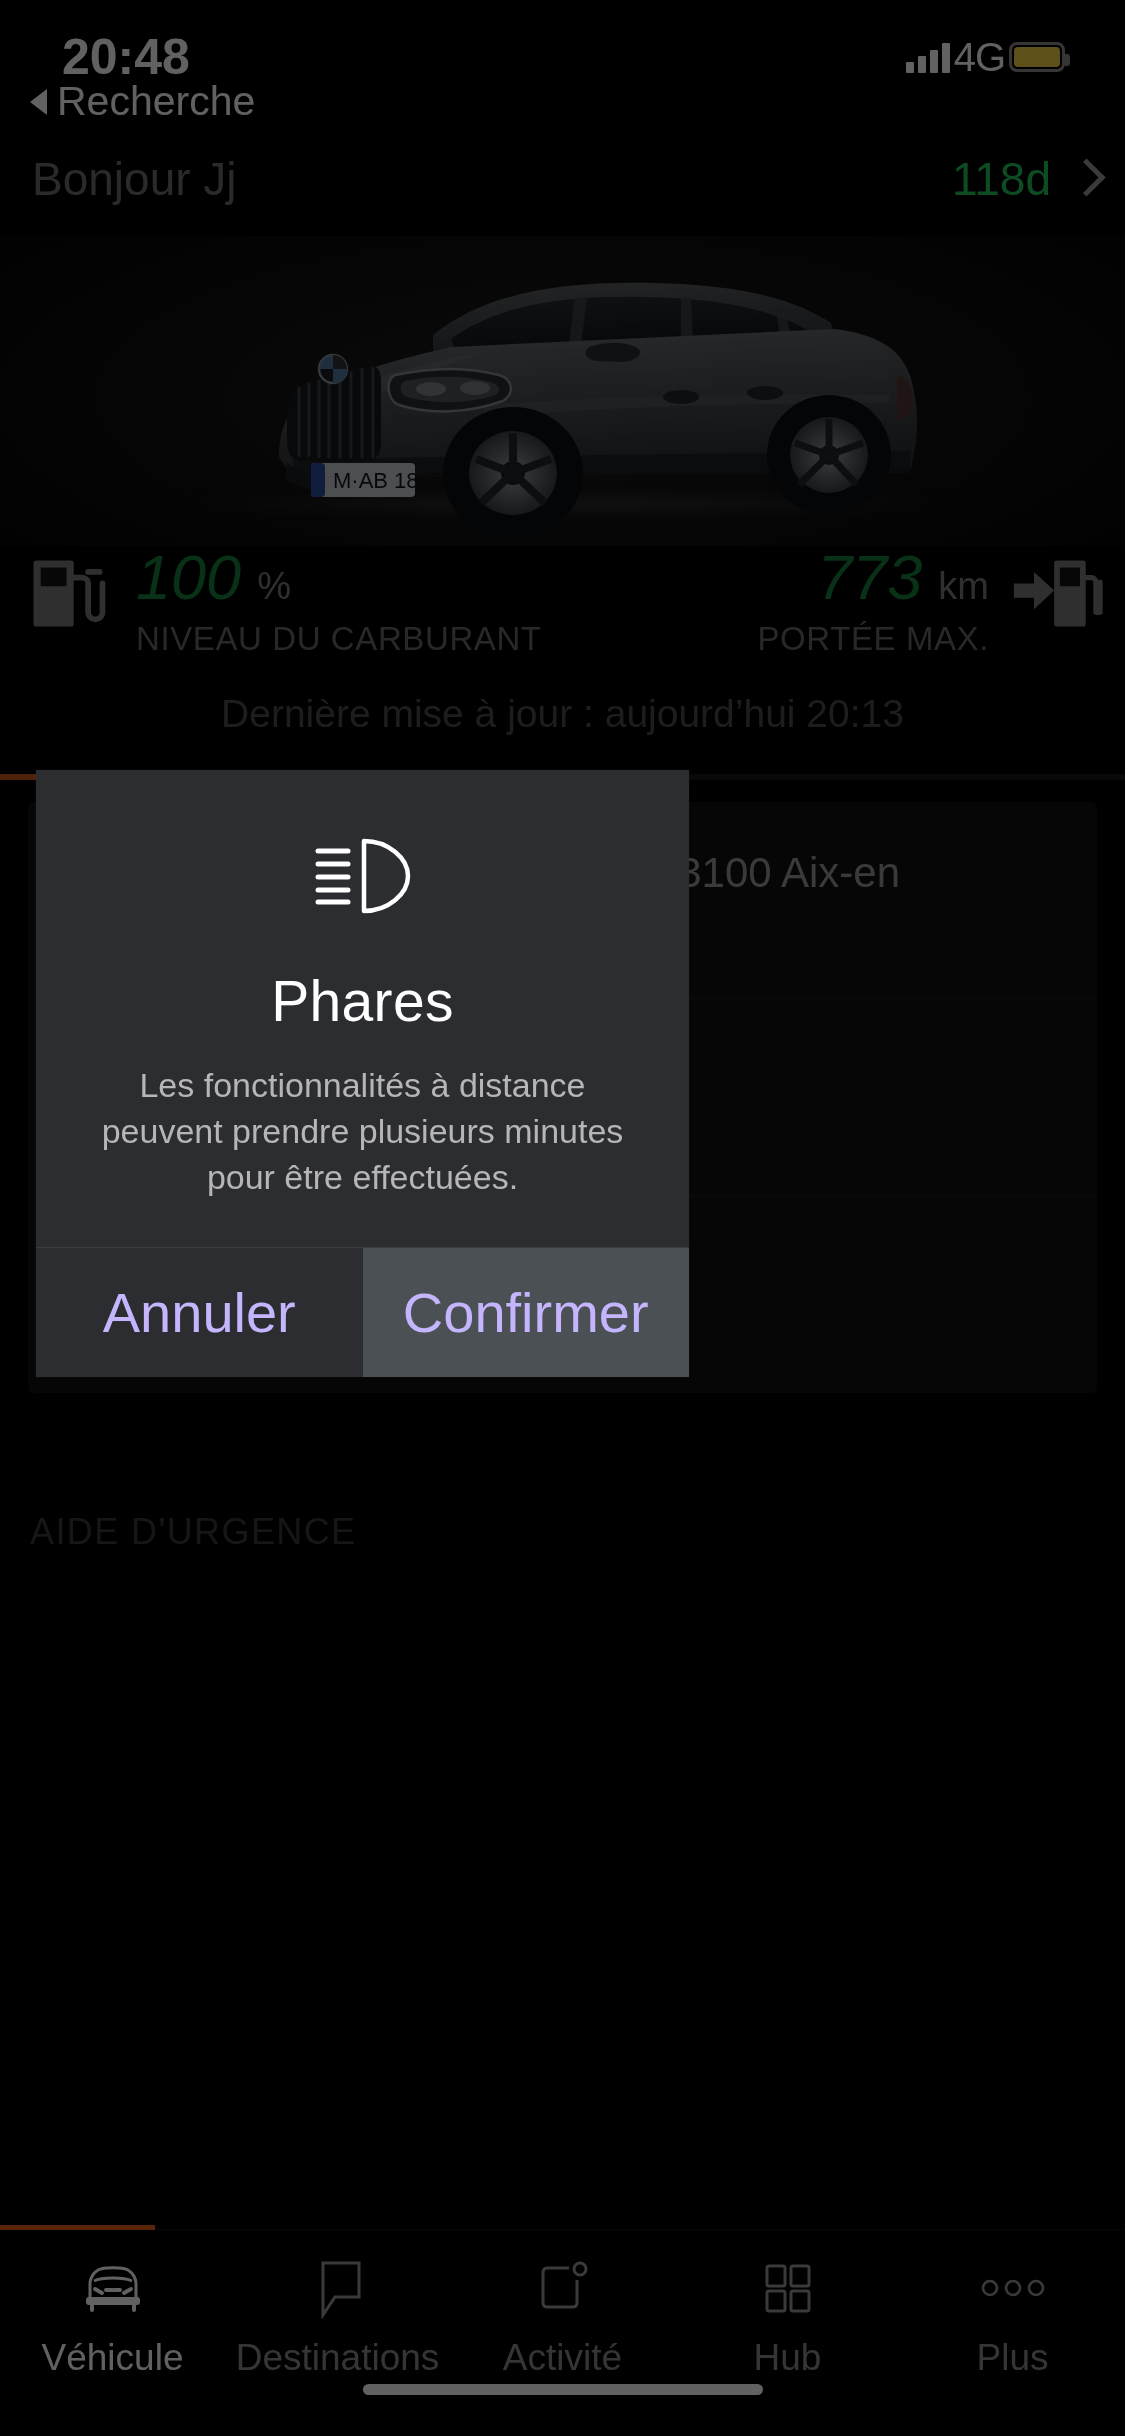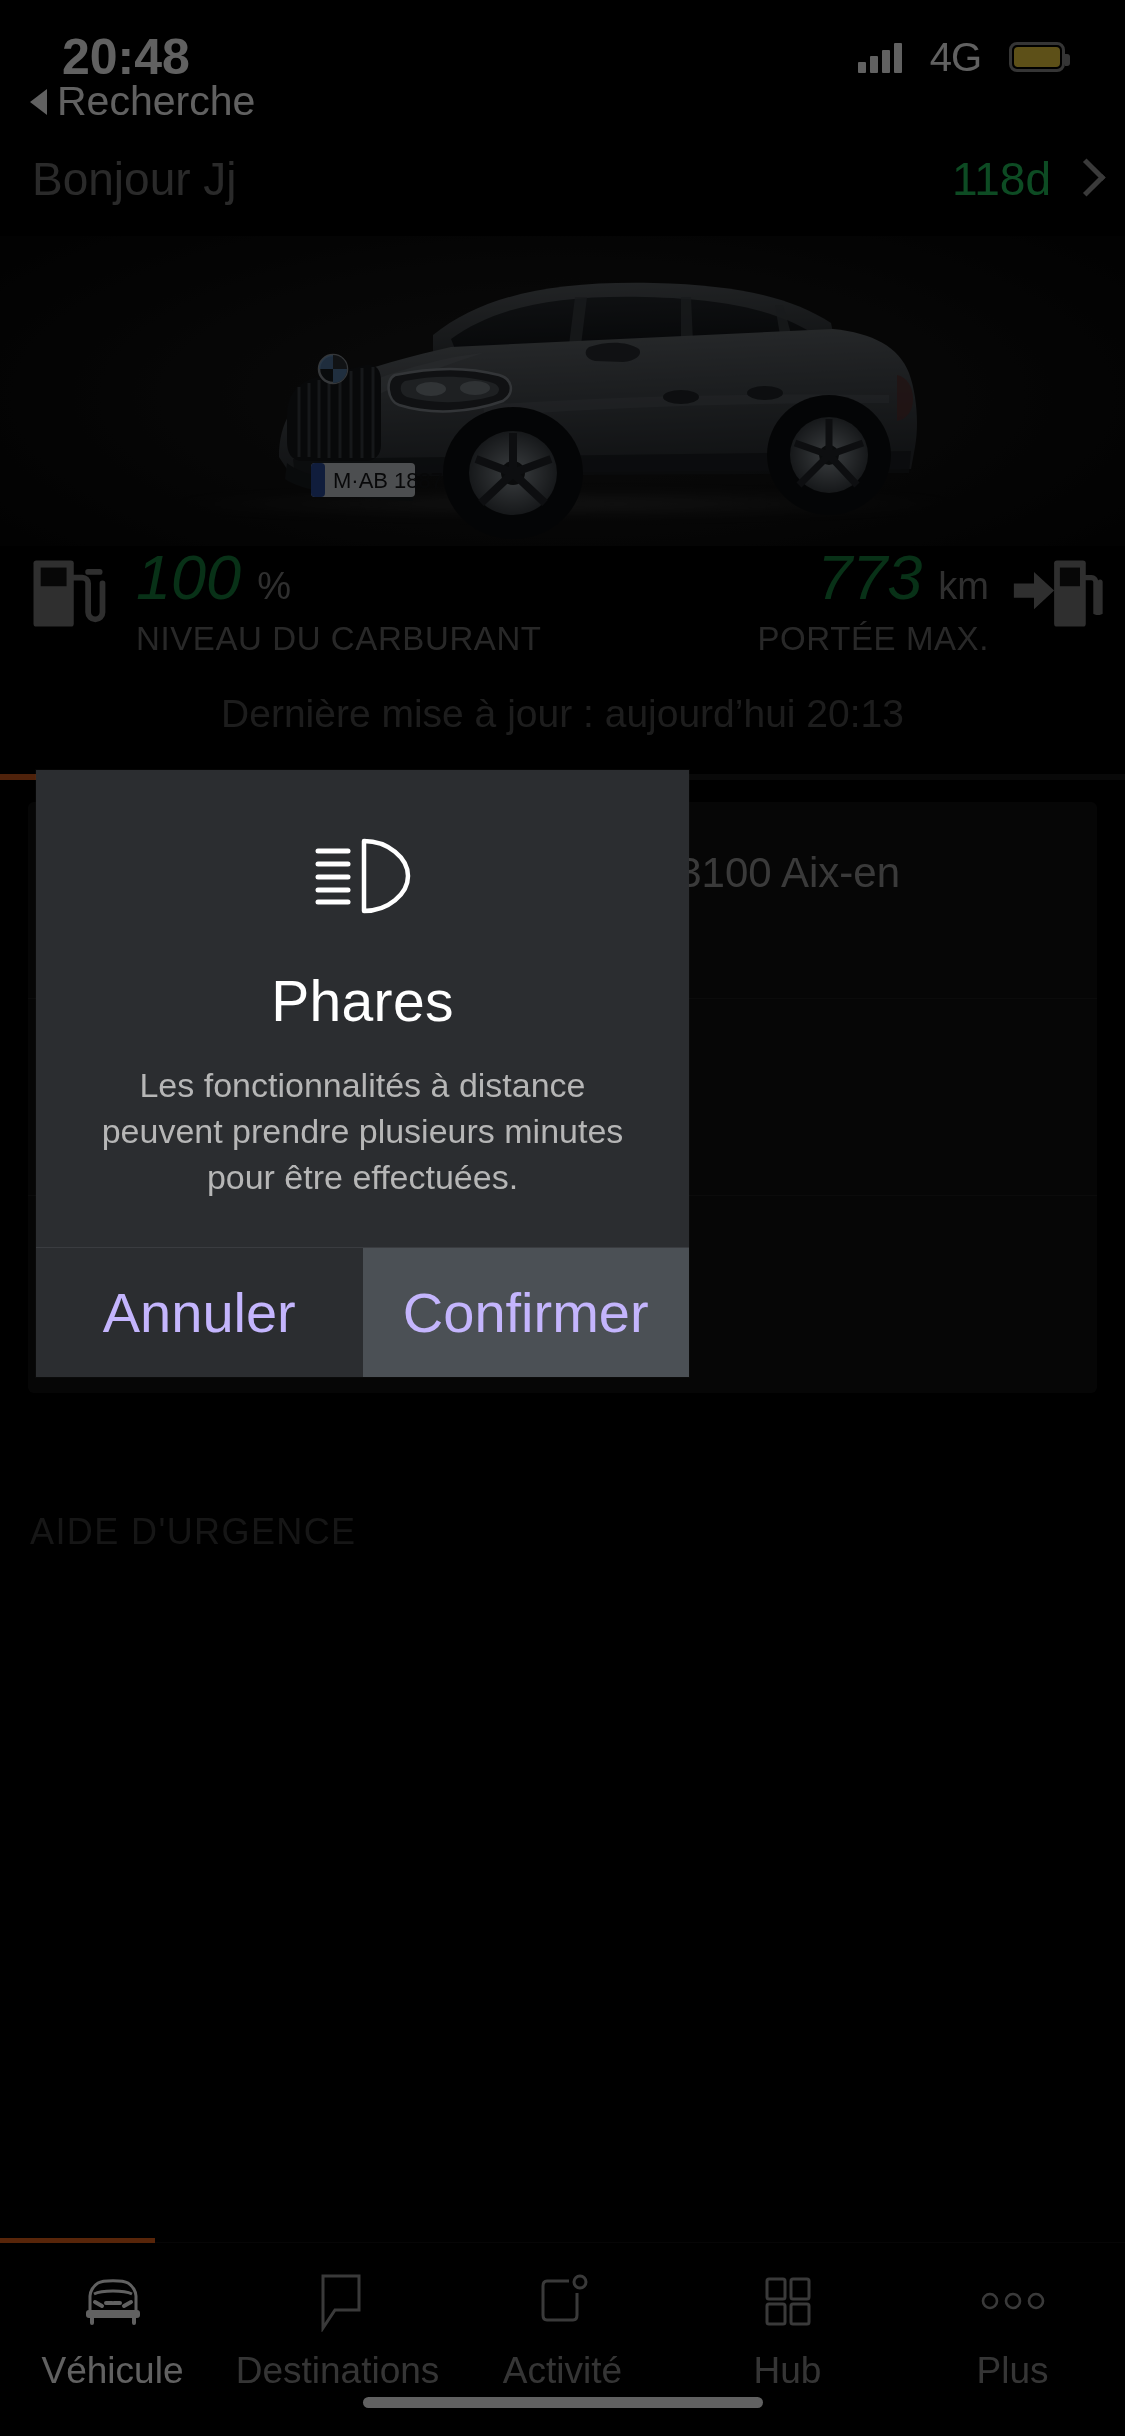--- a/index.html
+++ b/index.html
@@ -11,21 +11,21 @@
   }
   .phone{ position:absolute; inset:0; background:#000; overflow:hidden; }
 
   
   .statusbar{
     position:absolute; top:0; left:0; width:1125px; height:100px;
     display:flex; align-items:center; justify-content:space-between;
     padding:14px 60px 0 62px;
   }
   .sb-time{ font-size:50px; font-weight:600; letter-spacing:0px; color:#fff; }
-  .sb-right{ display:flex; align-items:center; gap:28px; }
+  .sb-right{ display:flex; align-items:center; gap:4px; }
   .sig{ display:flex; align-items:flex-end; gap:4px; height:32px; }
   .sig i{ display:block; width:8px; background:#fff; border-radius:1px; }
   .sig i:nth-child(1){height:11px}
   .sig i:nth-child(2){height:17px}
   .sig i:nth-child(3){height:23px}
   .sig i:nth-child(4){height:30px}
   .sb-net{ font-size:40px; font-weight:500; color:#fff; letter-spacing:-1px; }
   .batt{ position:relative; width:56px; height:30px; border:3px solid #8d8d8d;
          border-radius:8px; display:flex; align-items:center; padding:2px; }
   .batt::after{ content:""; position:absolute; right:-8px; top:9px; width:5px; height:12px;
@@ -109,21 +109,21 @@
   .row:last-child{ border-bottom:none; }
   .row .ico{ width:92px; height:92px; flex:0 0 auto; display:flex; align-items:center; justify-content:center; }
   .row .txt{ font-size:42px; color:#9a9a9a; font-weight:400; line-height:1.28; }
 
   .sectitle{
     margin:118px 0 0 30px; font-size:36px; letter-spacing:1.4px; color:#3b3b3b; font-weight:400;
   }
 
   
   .tabbar{
-    position:absolute; left:0; bottom:4px; width:1125px; height:190px;
+    position:absolute; left:0; bottom:17px; width:1125px; height:190px;
     background:#000; border-top:1px solid #101010;
     display:flex; align-items:flex-start;
   }
   .tabbar .tab-accent{ position:absolute; left:0; top:-5px; width:155px; height:5px; background:#e8631a; }
   .tab{ flex:1; display:flex; flex-direction:column; align-items:center; padding-top:27px; gap:18px; }
   .tab .ticon{ height:62px; display:flex; align-items:center; justify-content:center; }
   .tab .tlabel{ font-size:37px; color:#8d8d8d; font-weight:400; }
   .tab.active .tlabel{ color:#fff; }
   .homebar{
     position:absolute; left:50%; transform:translateX(-50%); bottom:24px;

